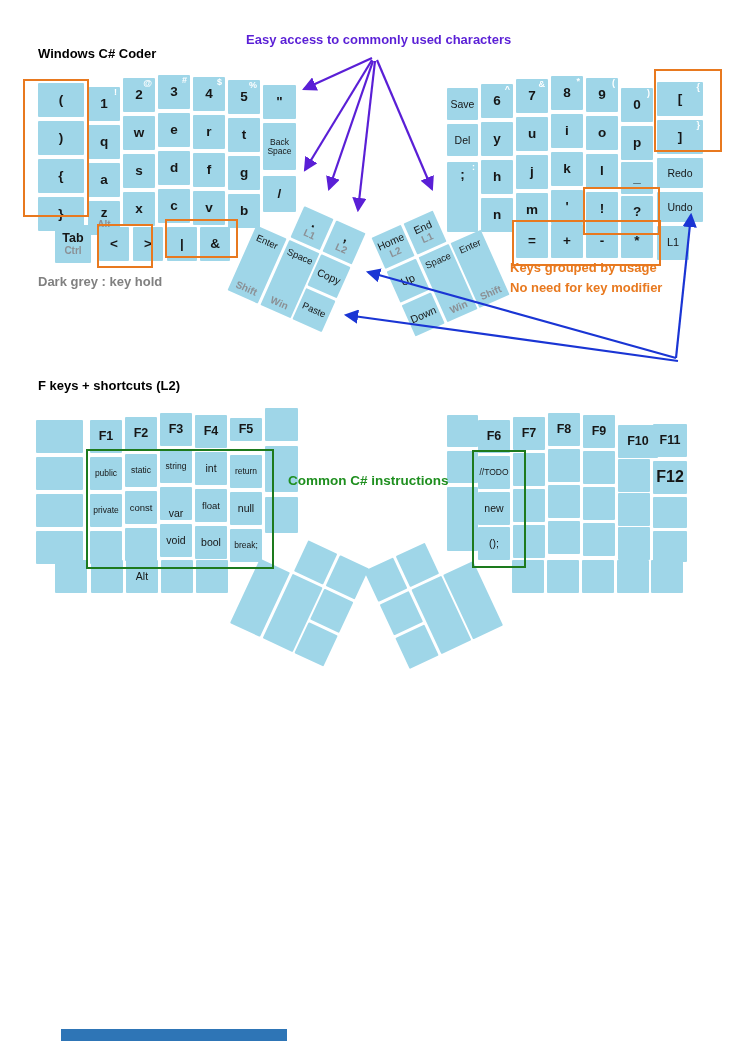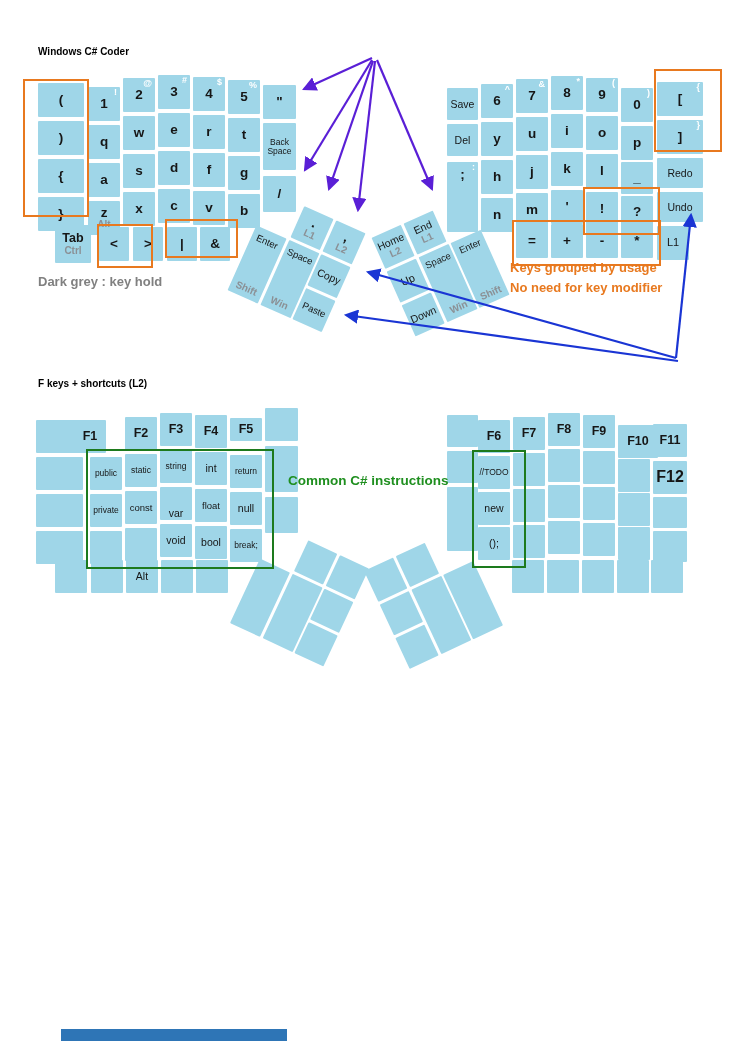--- a/index.html
+++ b/index.html
@@ -13,21 +13,21 @@
   .board{position:absolute;left:0;top:0;width:0;height:0;}
   .cluster{position:absolute;width:104px;height:108px;}
   .key{position:absolute;background:var(--key);color:var(--keytext);
        display:flex;flex-direction:column;align-items:center;justify-content:center;
        text-align:center;border-radius:1px;box-sizing:border-box;z-index:1;}
   .key.tall{justify-content:space-between;padding:6px 0 4px;}
   .key .lab{line-height:1.03;word-break:break-word;}
   .key .hold{color:var(--hold);font-weight:bold;font-size:10px;line-height:1.1;}
   .key .sup{position:absolute;top:1px;right:3px;color:var(--sup);font-weight:bold;
             font-size:9px;line-height:1;}
-  .title{position:absolute;font-size:10px;font-weight:bold;color:#000;z-index:6;}
+  .title{position:absolute;font-size:13px;font-weight:bold;color:#000;z-index:6;}
   .annot{position:absolute;font-weight:600;z-index:6;line-height:1.15;}
   .annot.purple{color:var(--purple);font-size:13px;}
   .annot.orange{color:var(--orange);font-size:13px;}
   .annot.blue{color:var(--blue);font-size:13.5px;}
   .annot.green{color:var(--green);font-size:13.5px;}
   .annot.grey{color:var(--greytext);font-size:13px;font-weight:bold;}
   .obox{position:absolute;border:2.5px solid var(--orange);background:transparent;z-index:4;}
   .gbox{position:absolute;border:2.5px solid var(--greenbox);background:transparent;z-index:4;}
   svg.arrows{position:absolute;left:0;top:0;z-index:5;pointer-events:none;}
   .bottom-bar{position:absolute;background:var(--bar);z-index:2;}
@@ -54,20 +54,21 @@
       <line x1="377" y1="60" x2="432" y2="189" marker-end="url(#ap)"></line>
     </g>
     <g stroke="#1a35d4" stroke-width="2.2" fill="none">
       <line x1="676" y1="358" x2="691" y2="215" marker-end="url(#ab)"></line>
       <line x1="676" y1="358" x2="368" y2="272" marker-end="url(#ab)"></line>
       <line x1="678" y1="361" x2="346" y2="315" marker-end="url(#ab)"></line>
     </g>
   </svg>
 
   <div class="title" style="left:38px;top:46px;">Windows C# Coder</div>
+  <div class="annot purple" style="left:246px;top:33px;width:275px;">Easy access to commonly used characters</div>
   <div class="annot grey" style="left:38px;top:275px;">Dark grey : key hold</div>
   <div class="annot orange" style="left:510px;top:261px;">Keys grouped by usage</div>
   <div class="annot orange" style="left:510px;top:281px;">No need for key modifier</div>
   <div class="title" style="left:38px;top:378px;">F keys + shortcuts (L2)</div>
   <div class="annot green" style="left:288px;top:473px;">Common C# instructions</div>
 
   <div class="obox" style="left:23px;top:79px;width:62px;height:134px;"></div>
   <div class="obox" style="left:97px;top:224px;width:52px;height:40px;"></div>
   <div class="obox" style="left:165px;top:219px;width:69px;height:35px;"></div>
   <div class="obox" style="left:654px;top:69px;width:64px;height:79px;"></div>
@@ -334,21 +335,21 @@
       <div class="key tall" style="left: 70px; top: 37px; width: 33px; height: 71px;">
         <span class="lab" style="font-size: 9.5px;">Enter</span>
         <span class="hold">Shift</span>
       </div>
     </div>
   <div id="f-left" class="board">
       <div class="key" style="left: 36px; top: 420px; width: 47px; height: 33px;"></div>
       <div class="key" style="left: 36px; top: 457px; width: 47px; height: 33px;"></div>
       <div class="key" style="left: 36px; top: 494px; width: 47px; height: 33px;"></div>
       <div class="key" style="left: 36px; top: 531px; width: 47px; height: 33px;"></div>
-      <div class="key" style="left: 74px; top: 420px; width: 32px; height: 33px;">
+      <div class="key" style="left: 90px; top: 420px; width: 32px; height: 33px;">
         <span class="lab" style="font-size: 12.5px; font-weight: bold;">F1</span>
       </div>
       <div class="key" style="left: 90px; top: 457px; width: 32px; height: 33px;">
         <span class="lab" style="font-size: 8.5px;">public</span>
       </div>
       <div class="key" style="left: 90px; top: 494px; width: 32px; height: 33px;">
         <span class="lab" style="font-size: 8.5px;">private</span>
       </div>
       <div class="key" style="left: 90px; top: 531px; width: 32px; height: 33px;"></div>
       <div class="key" style="left: 125px; top: 417px; width: 32px; height: 33px;">

